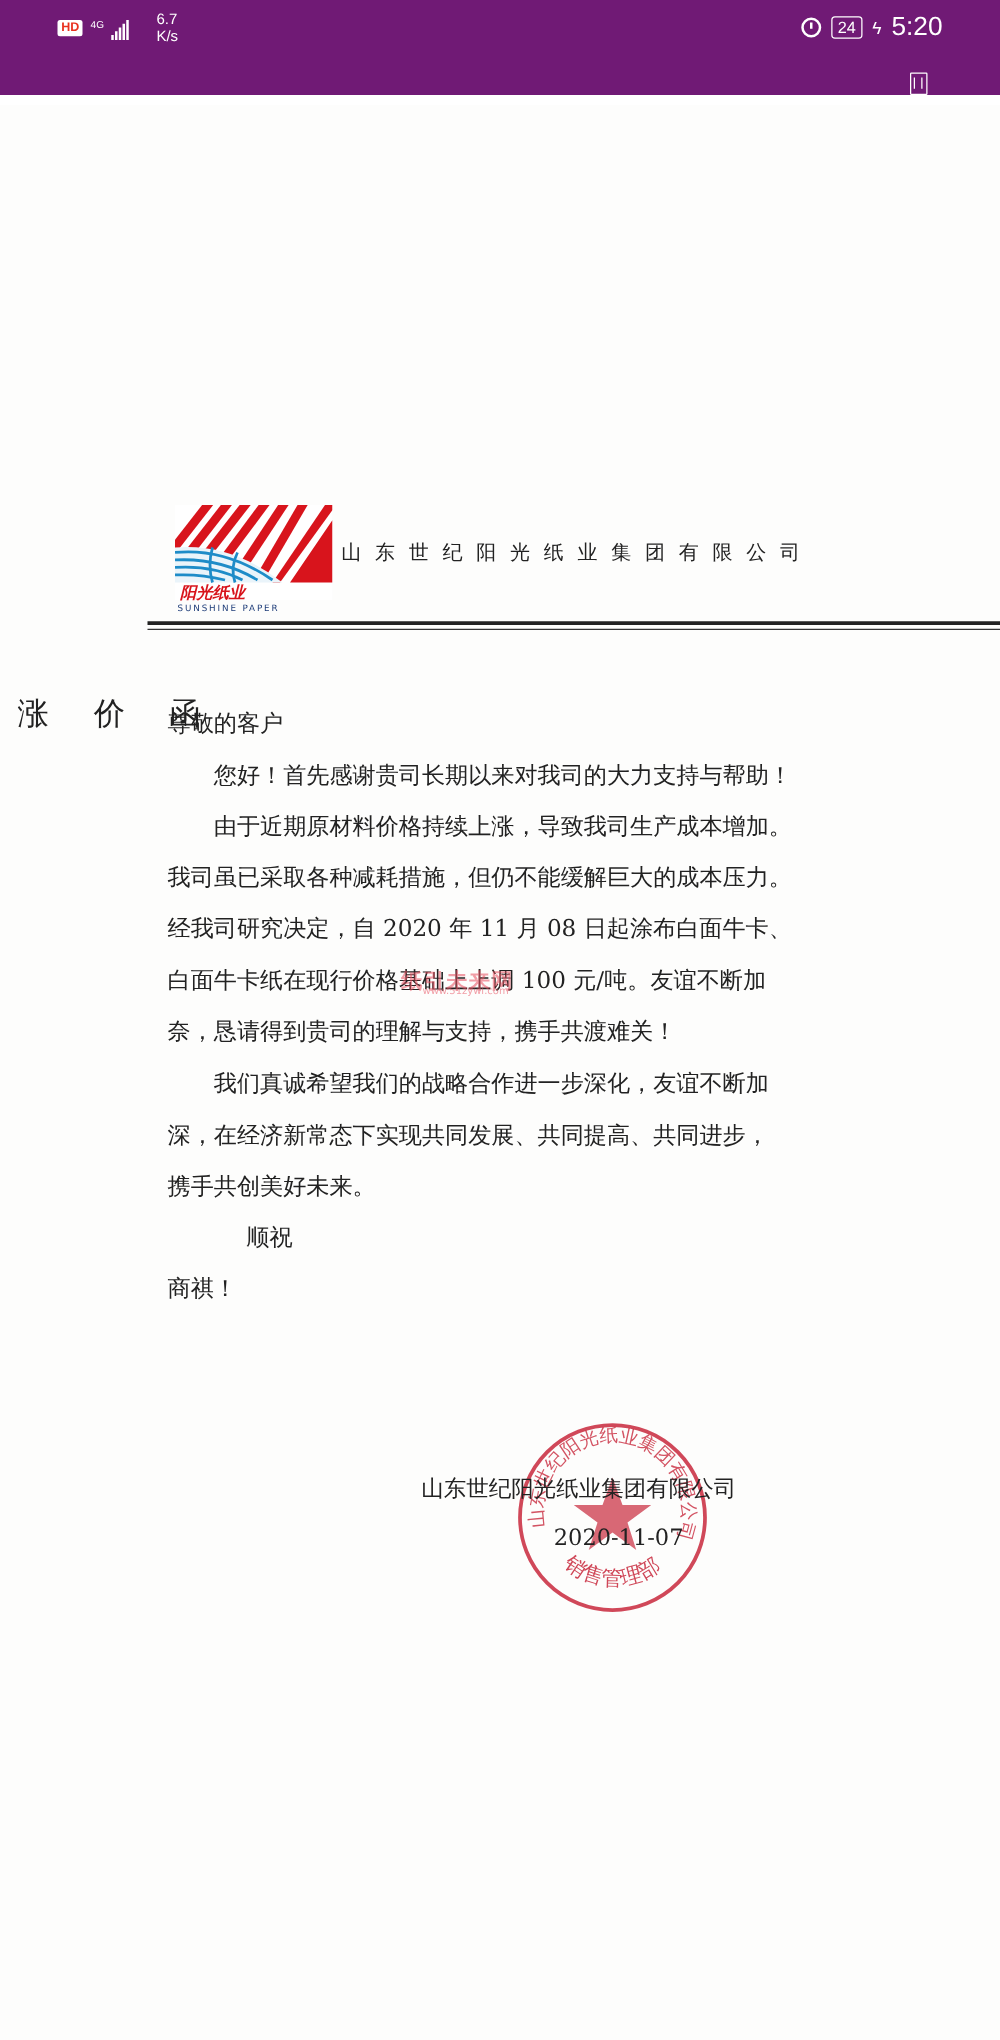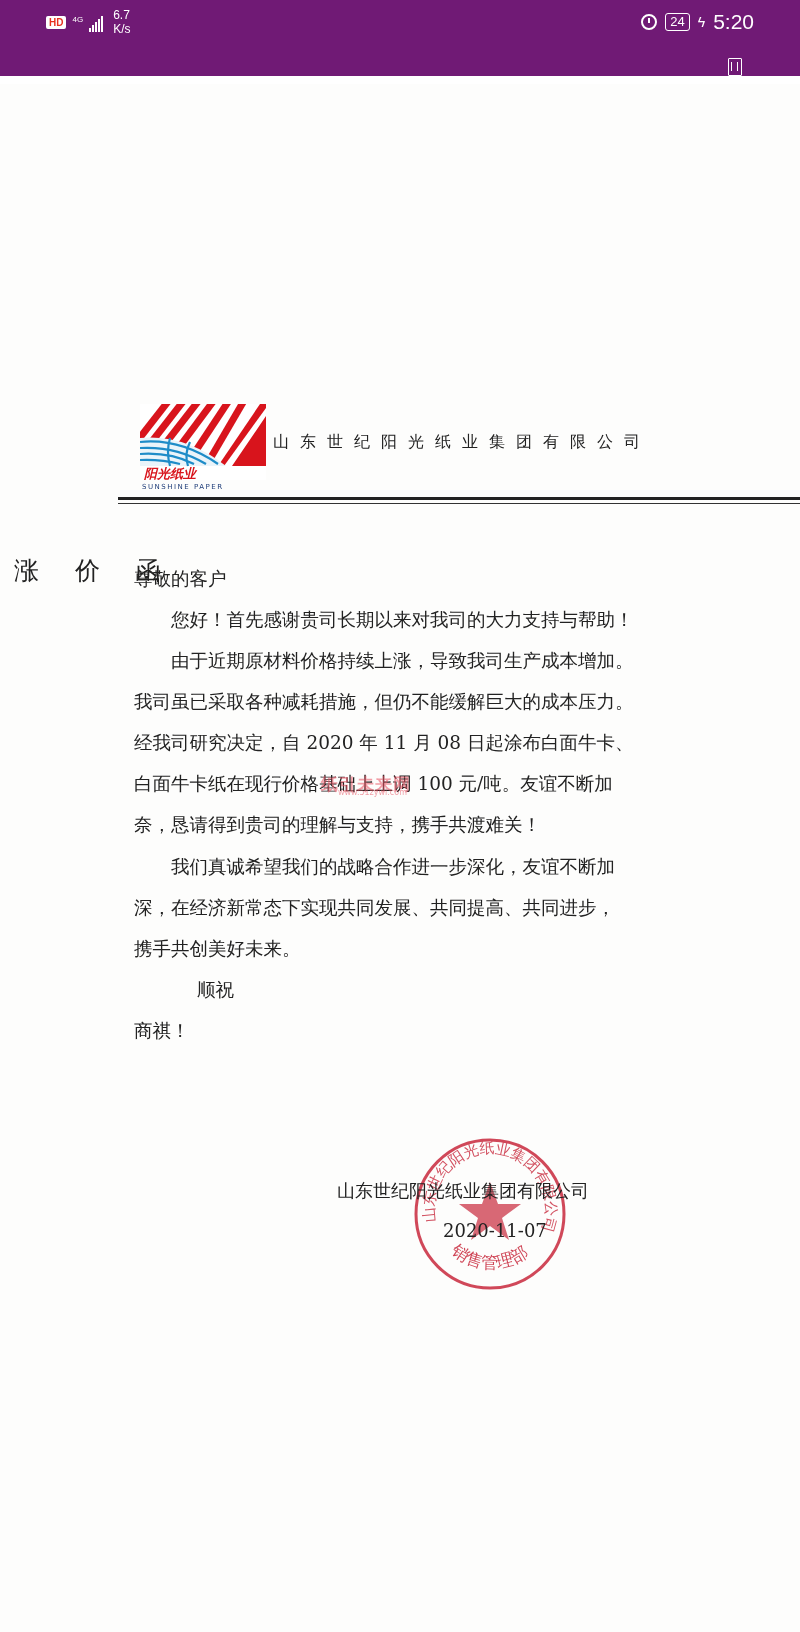--- a/index.html
+++ b/index.html
@@ -5,21 +5,21 @@
   * { box-sizing: border-box; margin: 0; padding: 0; }
   html, body { width: 800px; height: 1632px; background: #ffffff; overflow: hidden; }
   body { font-family: "DejaVu Sans", sans-serif; position: relative; }
 
   .topbar { position: absolute; left: 0; top: 0; width: 800px; height: 76px; background: #701a75; color: #fff; }
   .status-left { position: absolute; left: 46px; top: 8px; display: flex; align-items: flex-start; gap: 6px; }
   .hd-badge { background: #fff; color: #e8321f; font-size: 10px; font-weight: bold; padding: 1px 3px; border-radius: 2px; margin-top: 8px; font-family: "Liberation Sans", sans-serif; }
   .net-type { font-size: 8px; line-height: 9px; margin-top: 7px; font-family: "Liberation Sans", sans-serif; }
   .signal { display: flex; align-items: flex-end; gap: 1px; height: 16px; margin-top: 8px; }
   .signal span { display: block; width: 2px; background: #fff; }
-  .speed { font-size: 12px; line-height: 14px; font-family: "Liberation Sans", sans-serif; margin-left: 4px; }
+  .speed { font-size: 12px; line-height: 14px; font-family: "Liberation Sans", sans-serif; margin-left: 16px; }
   .status-right { position: absolute; right: 46px; top: 10px; display: flex; align-items: center; gap: 8px; font-family: "Liberation Sans", sans-serif; }
   .alarm-icon { width: 16px; height: 16px; border: 2px solid #fff; border-radius: 50%; position: relative; }
   .alarm-icon::after { content: ""; position: absolute; left: 5px; top: 2px; width: 2px; height: 5px; background: #fff; }
   .battery { border: 1.5px solid #fff; border-radius: 3px; font-size: 13px; padding: 0 4px; line-height: 16px; }
   .charge-icon { font-size: 14px; }
   .clock { font-size: 21px; }
   .title { position: absolute; left: 0; right: 0; top: 52px; text-align: center; font-size: 21px; font-family: "Liberation Sans", sans-serif; }
   .title-action { position: absolute; right: 58px; top: 58px; width: 14px; height: 18px; border: 1.5px solid #fff; border-radius: 1px; }
   .title-action::before { content: ""; position: absolute; left: 2px; top: 3px; width: 5px; height: 9px; border-left: 1.5px solid #fff; border-right: 1.5px solid #fff; }
 

